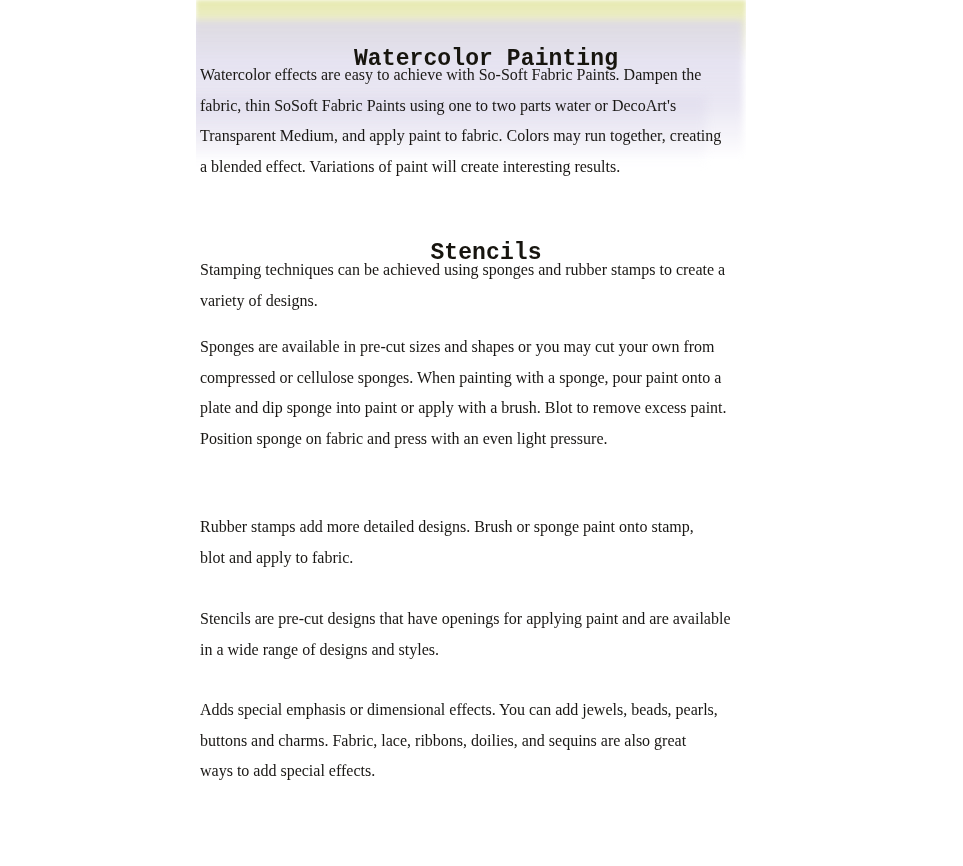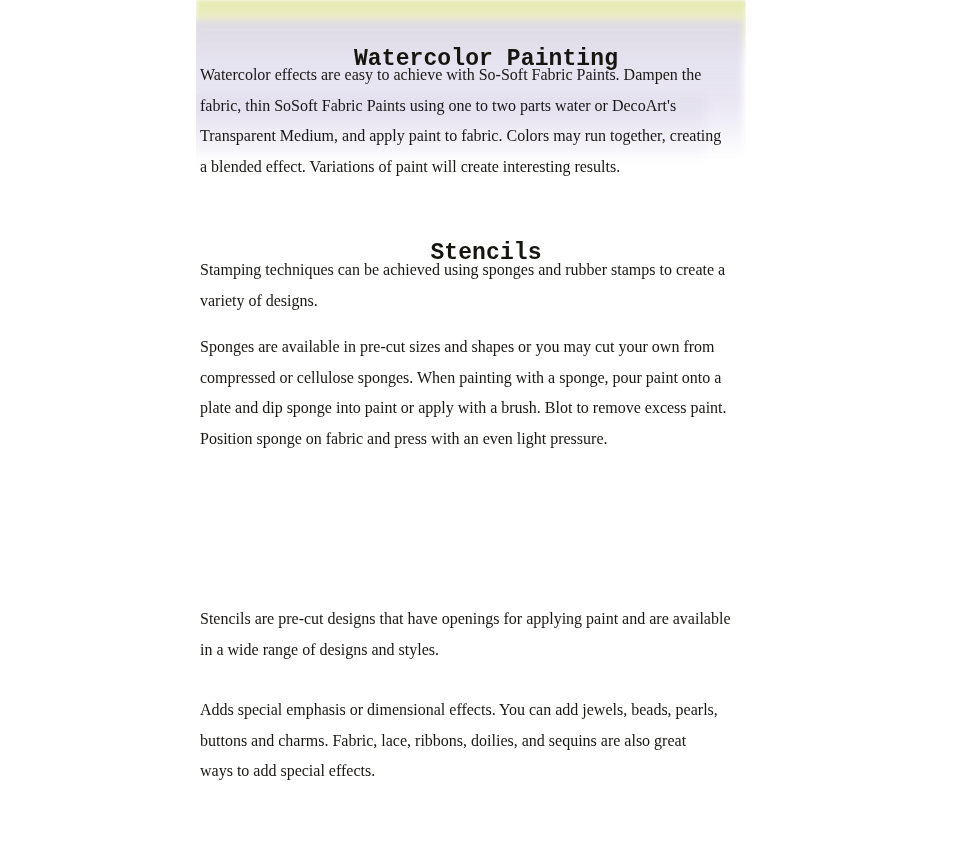--- a/index.html
+++ b/index.html
@@ -123,18 +123,19 @@
 </div>
 
 <div class="page">
 
   <h2 class="section-heading blk h-watercolor">Watercolor Painting</h2>
   <p class="body-text blk p-watercolor">Watercolor effects are easy to achieve with So-Soft Fabric Paints. Dampen the fabric, thin SoSoft Fabric Paints using one to two parts water or DecoArt's Transparent Medium, and apply paint to fabric. Colors may run together, creating a blended effect. Variations of paint will create interesting results.</p>
 
   <h2 class="section-heading blk h-stamping">Stencils</h2>
   <p class="body-text blk p-stamping1">Stamping techniques can be achieved using sponges and rubber stamps to create a variety of designs.</p>
   <p class="body-text blk p-stamping2">Sponges are available in pre-cut sizes and shapes or you may cut your own from compressed or cellulose sponges. When painting with a sponge, pour paint onto a plate and dip sponge into paint or apply with a brush.  Blot to remove excess paint. Position sponge on fabric and press with an even light pressure.</p>
+  <p class="body-text blk p-stamping3">Rubber stamps add more detailed designs. Brush or sponge paint onto stamp, blot and apply to fabric.</p>
 
   <p class="body-text blk p-stenciling">Stencils are pre-cut designs that have openings for applying paint and are available in a wide range of designs and styles.</p>
 
   <p class="body-text blk p-embellishing">Adds special emphasis or dimensional effects. You can add jewels, beads, pearls, buttons and charms. Fabric, lace, ribbons, doilies, and sequins are also great ways to add special effects.</p>
 
 </div>
 
 </body></html>

